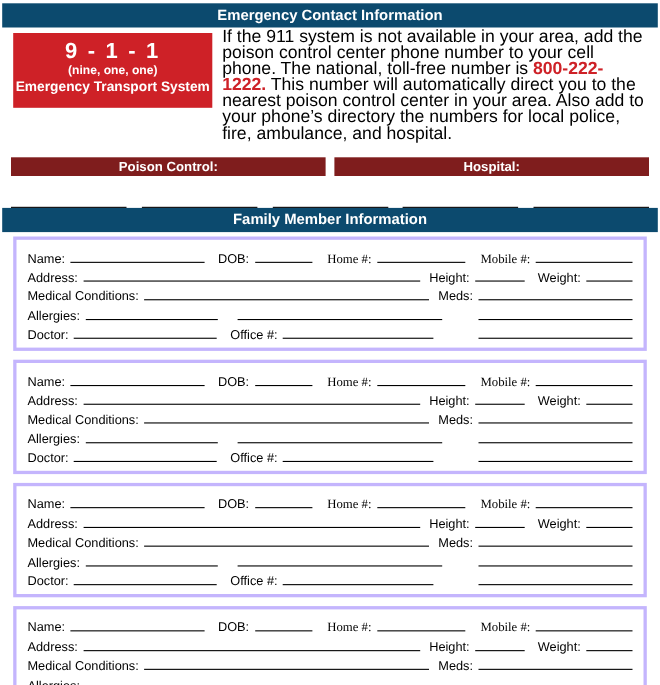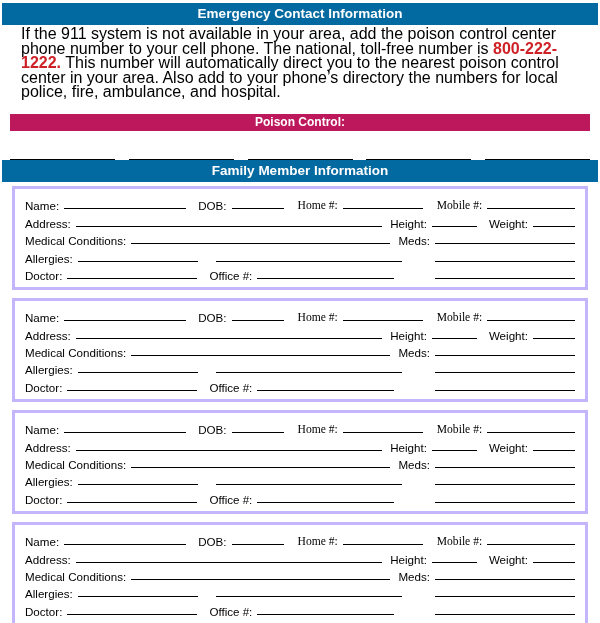--- a/index.html
+++ b/index.html
@@ -5,21 +5,21 @@
   * { box-sizing: border-box; }
   html,body { margin:0; padding:0; }
   body {
     width:600px; height:623px;
     background:#ffffff; color:#000;
     font-family:"Liberation Sans", sans-serif;
     overflow:hidden;
     position:relative;
   }
   .bar {
-    background:#0369a1; color:#fff;
+    background:#0c4a6e; color:#fff;
     font-weight:bold; font-size:13.5px;
     text-align:center; height:22px; line-height:22px;
     margin:0 2px;
   }
   .bar-top { margin-top:3px; }
 
   
   .intro-row { display:flex; align-items:flex-start; margin:5px 12px 0 12px; }
   .box911 {
     width:181px; min-height:68px; flex:none;
@@ -31,21 +31,21 @@
   .box911 .sys   { font-size:12.5px; font-weight:bold; line-height:16px; }
   .intro-text {
     flex:1; margin-left:9px; margin-top:-3px;
     font-size:16px; line-height:14.6px; text-align:left;
   }
   .phone-red { color:#CE2127; font-weight:bold; }
 
   
   .enum-row { display:flex; gap:8px; margin:14px 10px 0 10px; }
   .enum-box {
-    flex:1; background:#be185d; color:#fff;
+    flex:1; background:#7f1d1d; color:#fff;
     font-weight:bold; font-size:12px; text-align:center;
     height:17px; line-height:17px;
   }
   .enum-lines { display:flex; justify-content:space-between; margin:27px 10px 0 10px; height:2px; }
   .enum-line { width:105px; border-bottom:1.5px solid #000; height:2px; }
 
   .bar-family { }
 
   
   .blocks { margin:4px 12px 0 12px; }
@@ -73,25 +73,31 @@
   .ln-right  { width:140px; margin-left:auto; }
   .ln-doctor { width:130px; }
   .ln-office { width:137px; }
 </style>
 </head>
 <body>
 
 <div class="bar bar-top">Emergency Contact Information</div>
 
 <div class="intro-row">
+  <div class="box911">
+    <div class="num">9 - 1 - 1</div>
+    <div class="sub">(nine, one, one)</div>
+    <div class="sys">Emergency Transport System</div>
+  </div>
   <div class="intro-text"><span>If the 911 system is not available in your area, add the poison control center phone number to your cell phone. The national, toll-free number is </span><span class="phone-red">800-222-1222.</span><span> This number will automatically direct you to the nearest poison control center in your area. Also add to your phone’s directory the numbers for local police, fire, ambulance, and hospital.</span></div>
 </div>
 
 <div class="enum-row">
   <div class="enum-box">Poison Control:</div>
+  <div class="enum-box">Hospital:</div>
 </div>
 
 <div class="enum-lines">
   <span class="enum-line"></span>
   <span class="enum-line"></span>
   <span class="enum-line"></span>
   <span class="enum-line"></span>
   <span class="enum-line"></span>
 </div>
 

